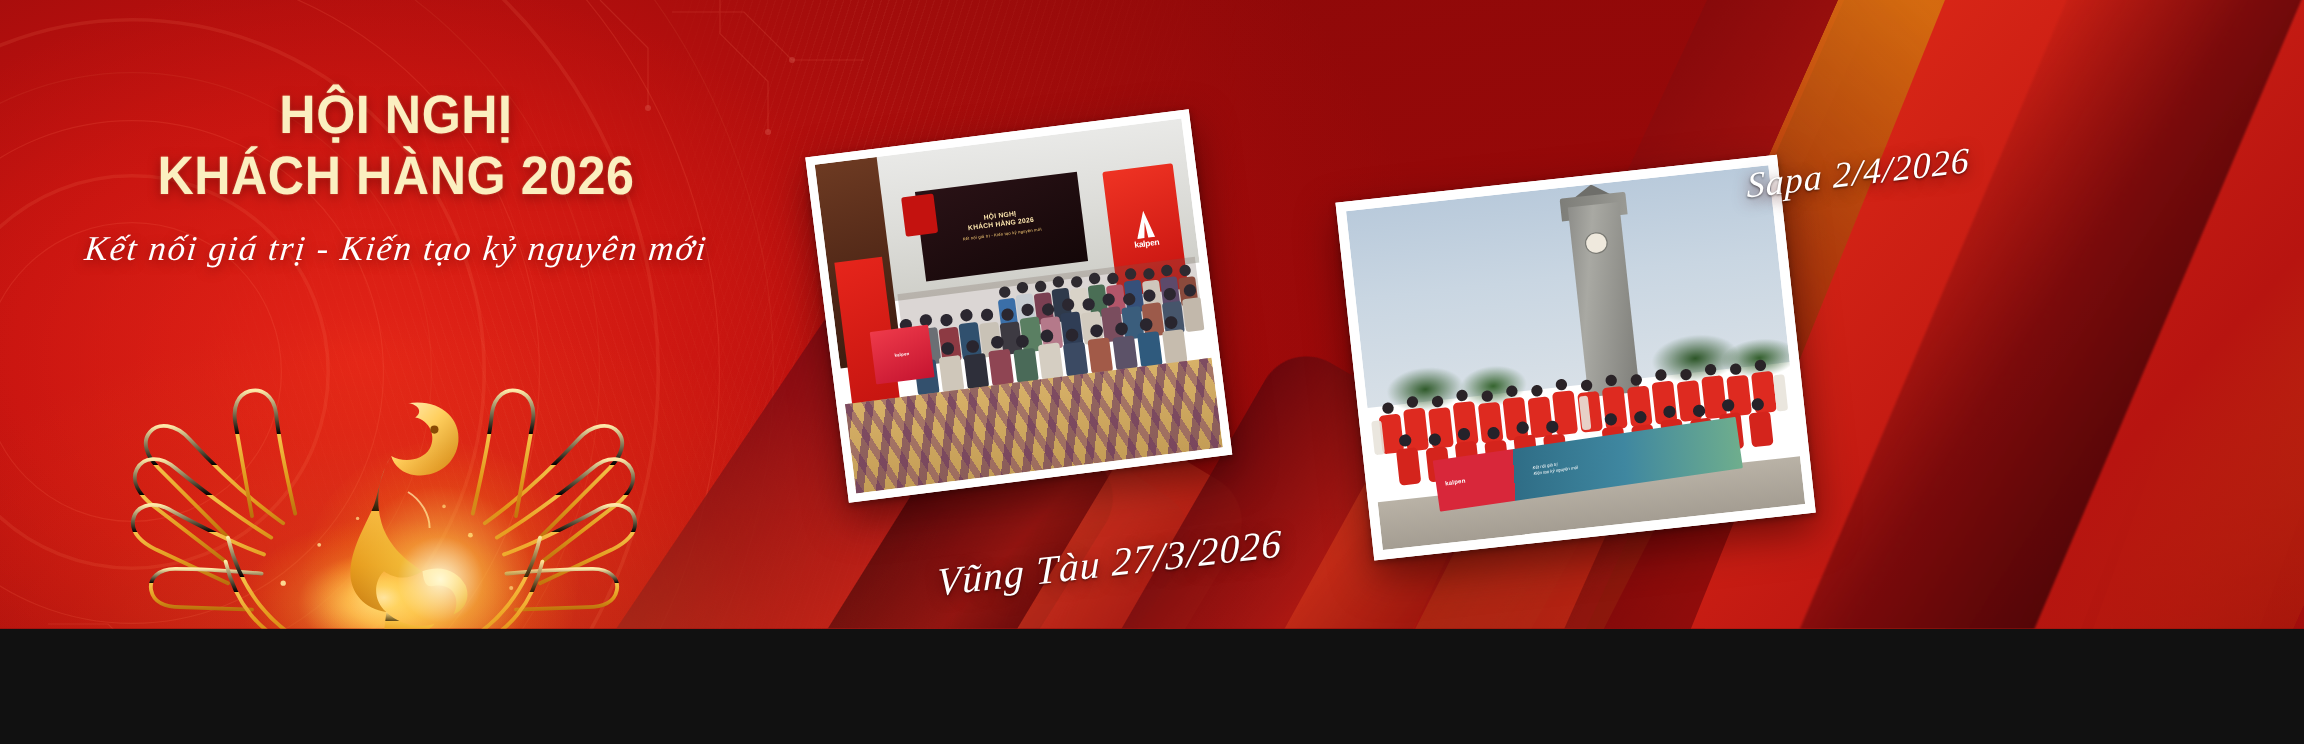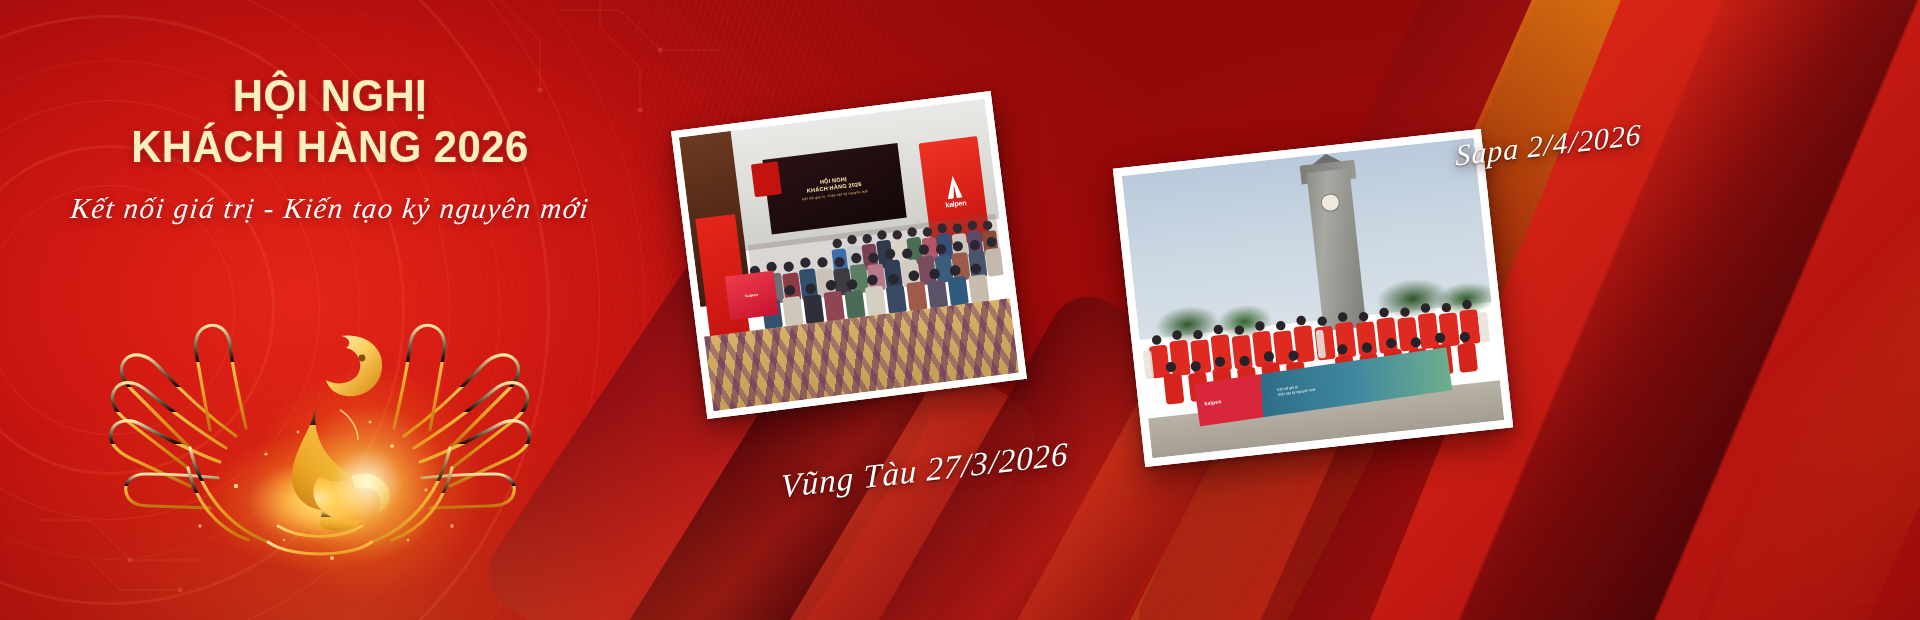--- a/index.html
+++ b/index.html
@@ -2,21 +2,21 @@
 <html><head>
 <meta charset="utf-8">
 <title>Banner</title>
 <style>
   * { margin:0; padding:0; box-sizing:border-box; }
   html,body { background:#111; }
   body { font-family:"Liberation Sans", sans-serif; }
 
   .banner {
     position:relative;
-    width:1920px; height:620px;
+    width:1920px; height:524px;
     overflow:hidden;
     background:#9e0b0b;
   }
 
   
   .bg-base{
     position:absolute; inset:0;
     background:
       radial-gradient(ellipse 900px 620px at 300px 300px, #d81a14 0%, #c4110f 32%, #a60d0c 62%, #8c0909 100%),
       linear-gradient(90deg,#b01010 0%, #c01312 40%, #a80e0d 75%, #8e0a0a 100%);

